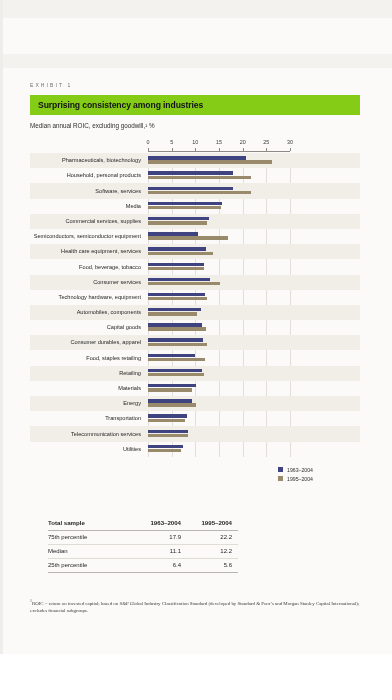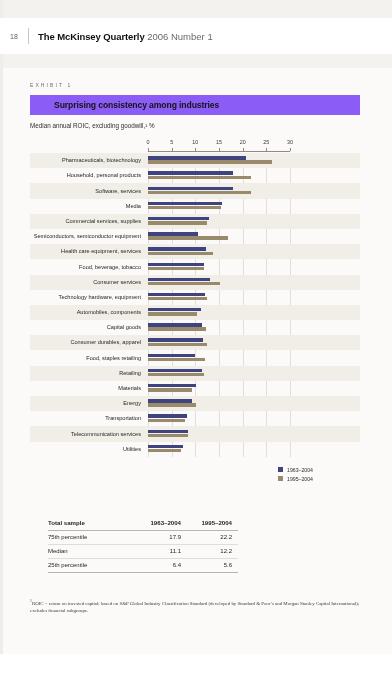--- a/index.html
+++ b/index.html
@@ -33,22 +33,22 @@
   .band-mid { position:absolute; left:0; top:54px; width:392px; height:14px; background:#f4f2ef; }
 
   
   .exhibit { position:absolute; left:0; top:68px; width:392px; }
   .exh-kicker {
     margin:14px 0 0 30px;
     font-size:5px; letter-spacing:2.1px; color:#6f6f6f;
     text-transform:uppercase;
   }
   .exh-title-bar {
-    margin:7px 0 0 30px; width:330px; background:#8b5cf6;
-    padding:5px 8px 5px 24px;
+    margin:7px 0 0 30px; width:330px; background:#84cc16;
+    padding:5px 8px 5px 8px;
   }
   .exh-title { font-size:8.6px; font-weight:bold; color:#141414; letter-spacing:-.1px; }
   .exh-sub { margin:7px 0 0 30px; font-size:6.3px; color:#2e2e2e; }
 
   
   .chart { position:relative; margin:10px 0 0 30px; width:330px; }
   .axis-row { position:relative; height:14px; margin-left:118px; width:142px; }
   .tick { position:absolute; top:0; font-size:5.4px; color:#3a3a3a; transform:translateX(-50%); }
   .tick-mark { position:absolute; top:9px; width:1px; height:3px; background:#8d8a85; }
   .axis-line { position:absolute; top:12px; left:0; width:142px; height:1px; background:#8d8a85; }
@@ -99,28 +99,20 @@
 </style>
 </head>
 <body>
 
 <div class="page-wrap">
 
   <div class="band-top"></div>
   <div class="band-mid"></div>
   <div class="edge-left"></div>
 
-  <div class="runhead">
-    <div class="folio">18</div>
-    <div class="folio-rule"></div>
-    <div class="runhead-text">
-      <span class="bold">The McKinsey Quarterly</span>
-      <span class="light">2006 Number 1</span>
-    </div>
-  </div>
 
   <div class="exhibit">
 
     <div class="exh-kicker">EXHIBIT 1</div>
 
     <div class="exh-title-bar">
       <div class="exh-title">Surprising consistency among industries</div>
     </div>
 
     <div class="exh-sub">Median annual ROIC, excluding goodwill,¹ %</div>

